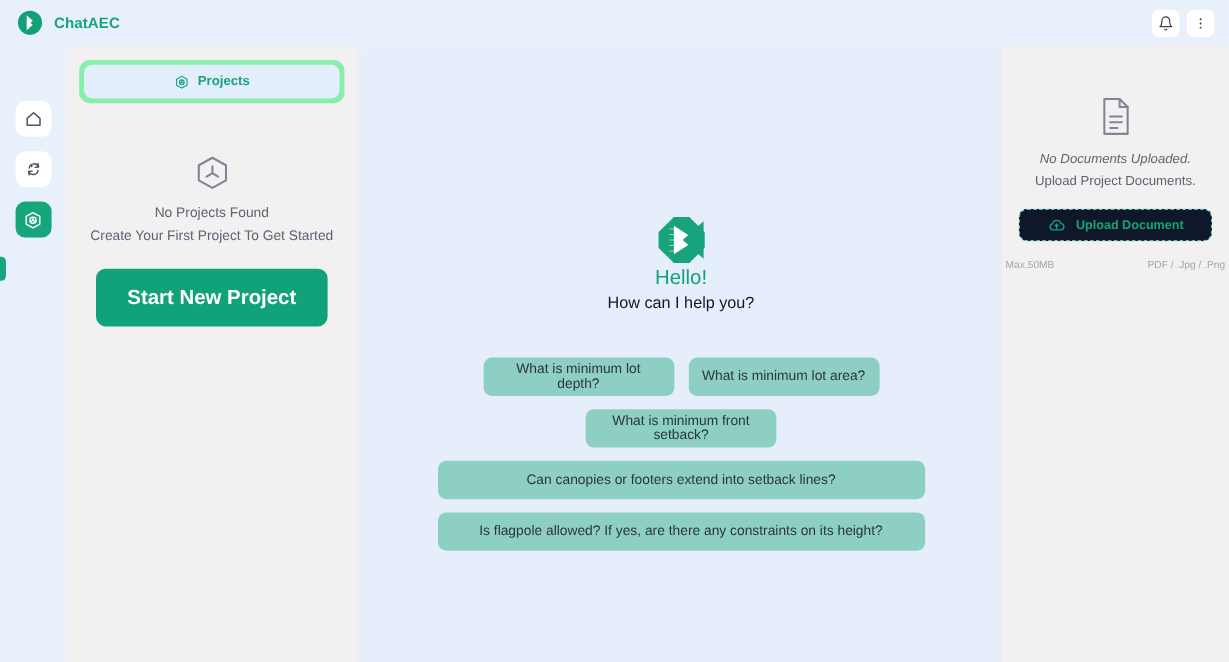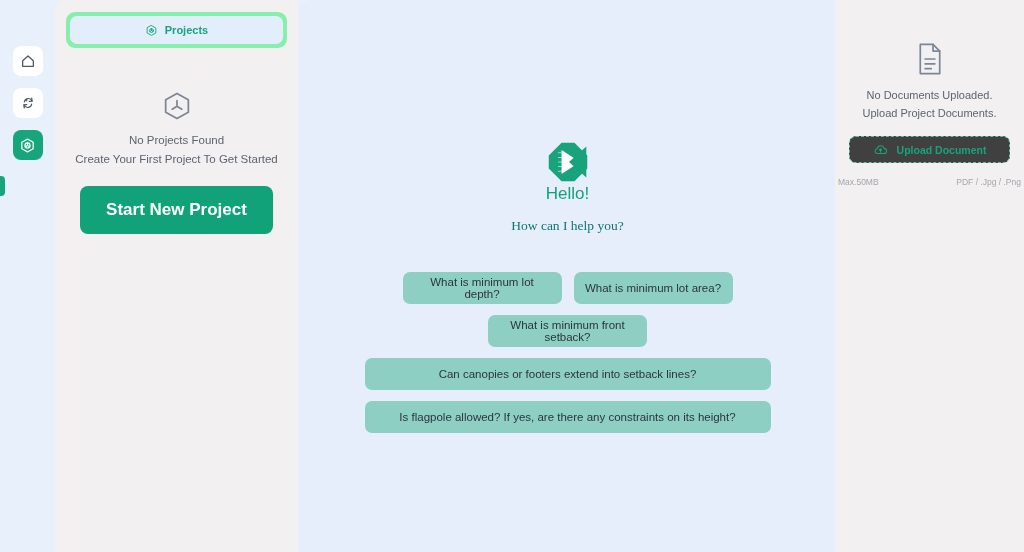--- a/index.html
+++ b/index.html
@@ -191,24 +191,23 @@
     width: 44px;
     height: 44px;
     display: block;
   }
   .hello {
     color: #12a27a;
     font-size: 17px;
     font-weight: normal;
   }
   .help {
-    margin-top: 14px;
-    color: #0f766e;
+    margin-top: 3px;
+    color: #0f172a;
     font-size: 13.5px;
-    font-family: Liberation Serif, serif;
   }
 
   .chips {
     margin-top: 38px;
     width: 406px;
     display: flex;
     flex-wrap: wrap;
     gap: 11px 12px;
     justify-content: center;
   }
@@ -238,32 +237,33 @@
     padding: 42px 14px 0 14px;
     display: flex;
     flex-direction: column;
     align-items: center;
   }
   .docs-empty-title {
     margin-top: 13px;
     font-size: 11px;
     color: #5d6470;
     text-align: center;
+    font-style: italic;
   }
   .docs-empty-sub {
     margin-top: 6px;
     font-size: 11px;
     color: #5d6470;
     text-align: center;
   }
   .upload-btn {
     margin-top: 17px;
     width: 161px;
     height: 27px;
-    background: #404040;
+    background: #0f172a;
     border: 1.5px dashed #5cc3ae;
     border-radius: 7px;
     display: flex;
     align-items: center;
     justify-content: center;
     gap: 9px;
     cursor: pointer;
     font-family: "Liberation Sans", sans-serif;
   }
   .upload-btn .ub-label {
@@ -278,20 +278,46 @@
     justify-content: space-between;
     color: #a3a7ad;
     font-size: 8.5px;
   }
 </style>
 </head>
 <body>
 
 <div id="app">
 
+  <div class="topbar">
+    <div class="brand">
+      <svg class="brand-mark" viewBox="0 0 24 24">
+        <circle cx="12" cy="12" r="11" fill="#13a078"></circle>
+        <path d="M9 5.2 L9 18.8 L16.6 12 Z" fill="#ffffff"></path>
+        <path d="M12.5 12 L18.6 6.2 L18.6 17.8 Z" fill="#13a078"></path>
+      </svg>
+      <span class="brand-name">ChatAEC</span>
+    </div>
+
+    <div class="topbar-actions">
+      <div class="icon-btn">
+        <svg width="13" height="13" viewBox="0 0 24 24" fill="none" stroke="#3c4552" stroke-width="1.9" stroke-linecap="round" stroke-linejoin="round">
+          <path d="M18 8a6 6 0 1 0-12 0c0 7-3 9-3 9h18s-3-2-3-9"></path>
+          <path d="M13.7 21a2 2 0 0 1-3.4 0"></path>
+        </svg>
+      </div>
+      <div class="icon-btn">
+        <svg width="13" height="13" viewBox="0 0 24 24" fill="#3c4552">
+          <circle cx="12" cy="5.5" r="1.5"></circle>
+          <circle cx="12" cy="12" r="1.5"></circle>
+          <circle cx="12" cy="18.5" r="1.5"></circle>
+        </svg>
+      </div>
+    </div>
+  </div>
 
   <div class="body-wrap">
 
     <div class="rail">
       <div class="rail-indicator"></div>
 
       <div class="rail-item">
         <svg width="16" height="16" viewBox="0 0 24 24" fill="none" stroke="#4c5563" stroke-width="1.9" stroke-linecap="round" stroke-linejoin="round">
           <path d="M4 11.5 L12 4.5 L20 11.5 V20 H4 Z"></path>
         </svg>

